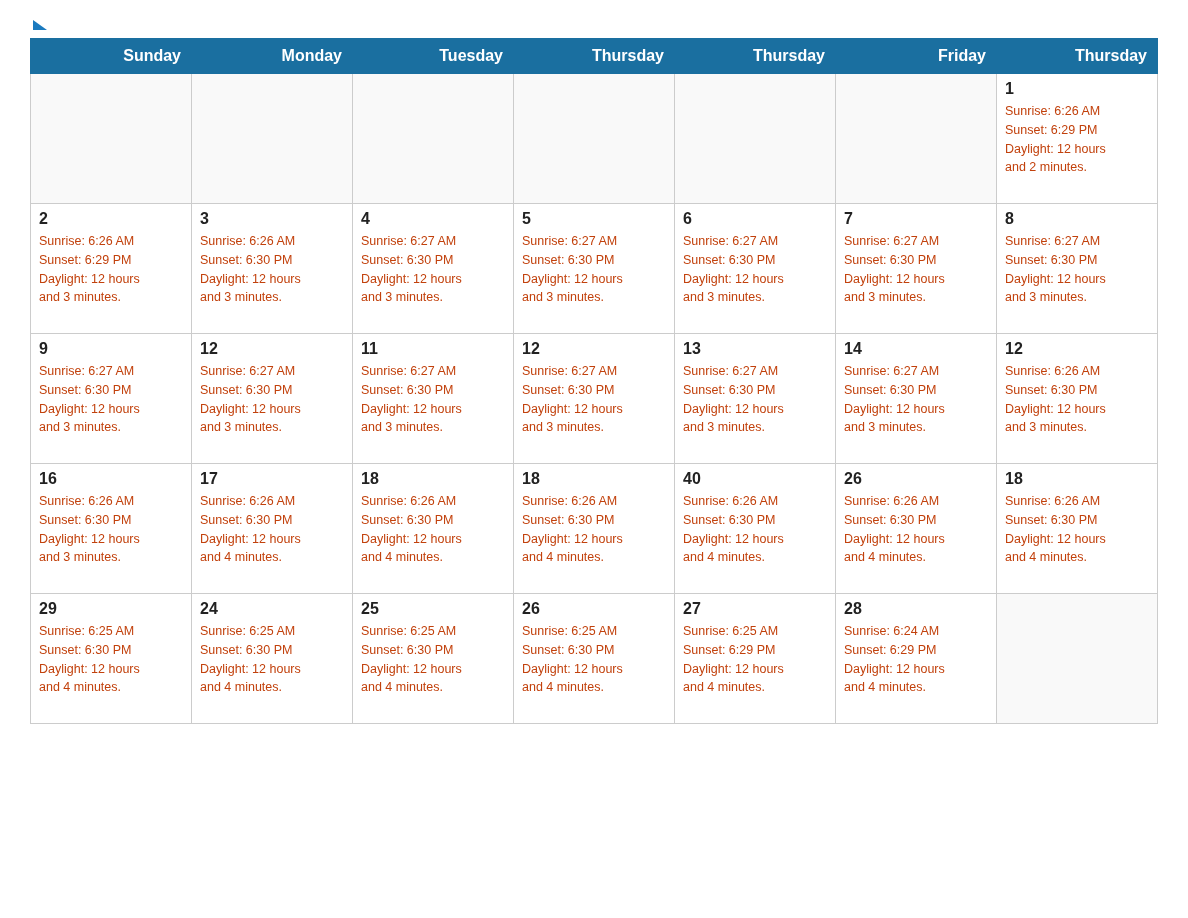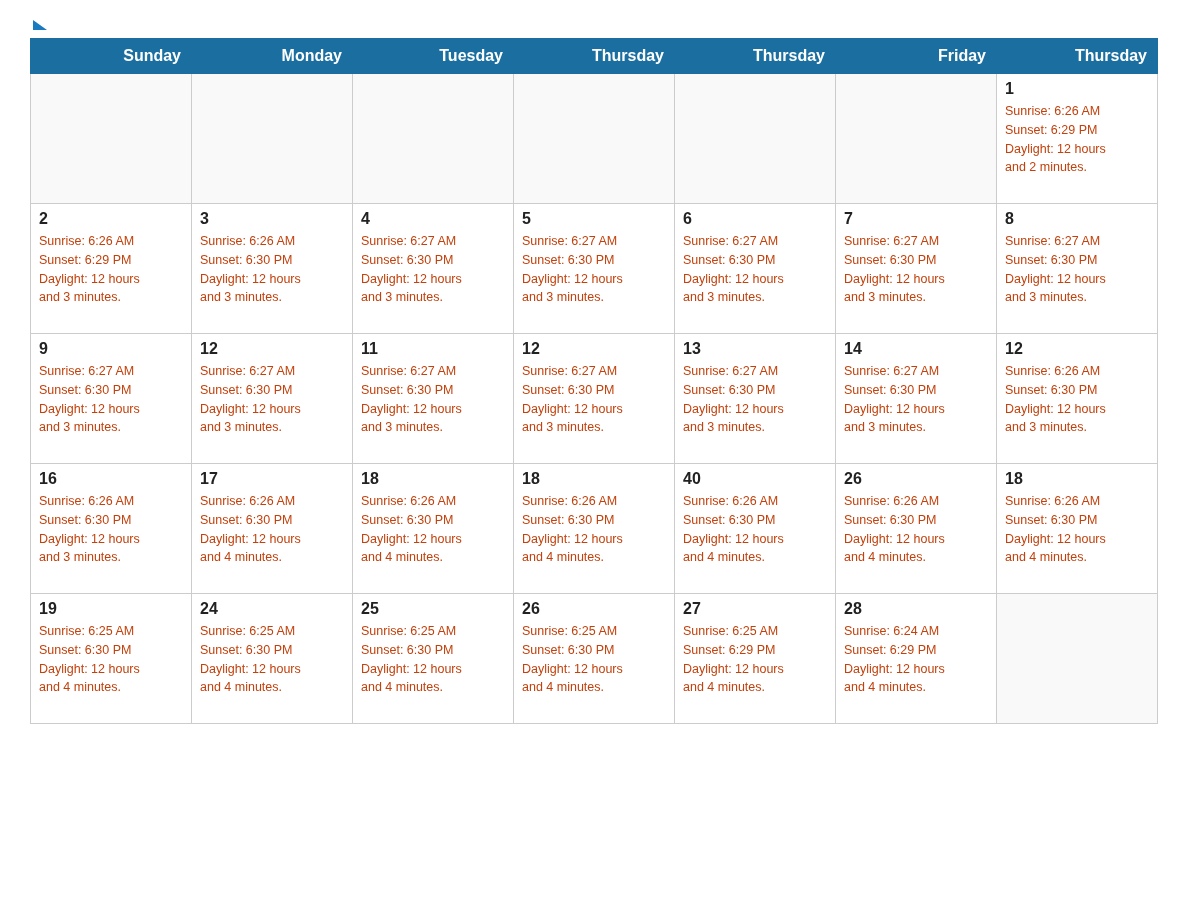--- a/index.html
+++ b/index.html
@@ -296,21 +296,21 @@
         <td>
           <span class="day-number">18</span>
           <div class="day-info" style="white-space: pre-line;">Sunrise: 6:26 AM
 Sunset: 6:30 PM
 Daylight: 12 hours
 and 4 minutes.</div>
         </td>
       </tr>
       <tr class="row-separator">
         <td>
-          <span class="day-number">19</span>
+          <span class="day-number">29</span>
           <div class="day-info" style="white-space: pre-line;">Sunrise: 6:25 AM
 Sunset: 6:30 PM
 Daylight: 12 hours
 and 4 minutes.</div>
         </td>
         <td>
           <span class="day-number">24</span>
           <div class="day-info" style="white-space: pre-line;">Sunrise: 6:25 AM
 Sunset: 6:30 PM
 Daylight: 12 hours

